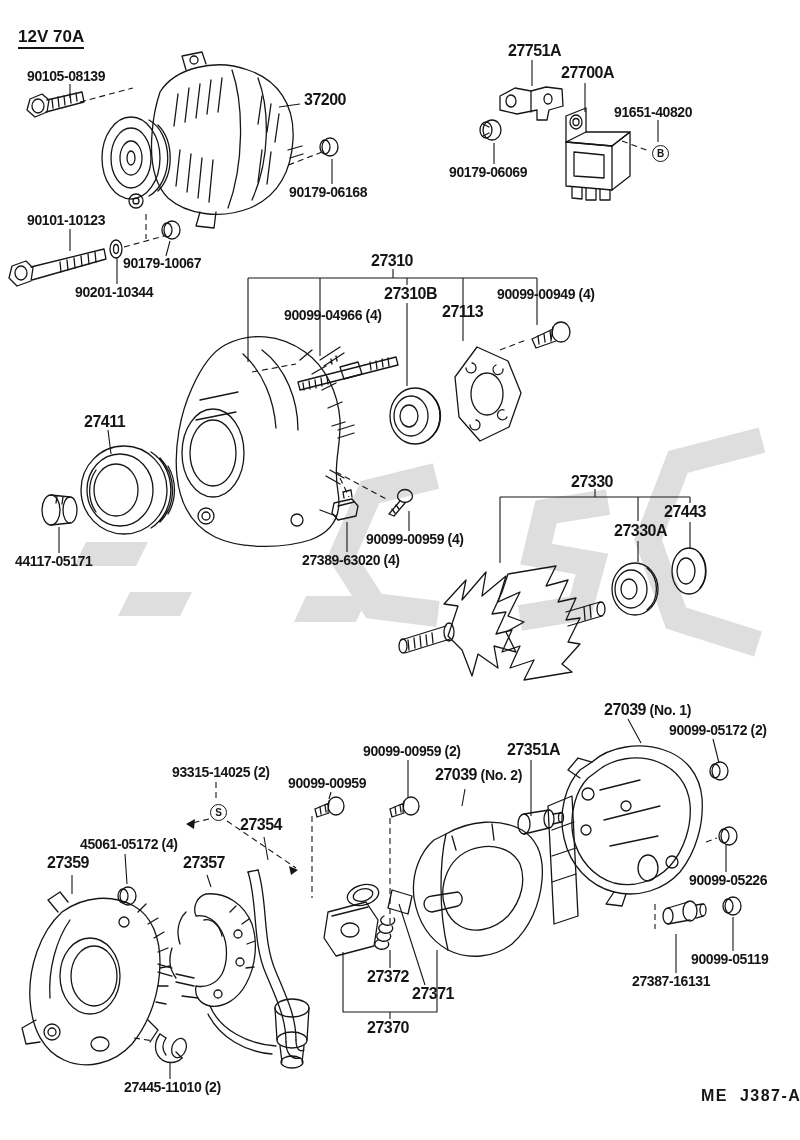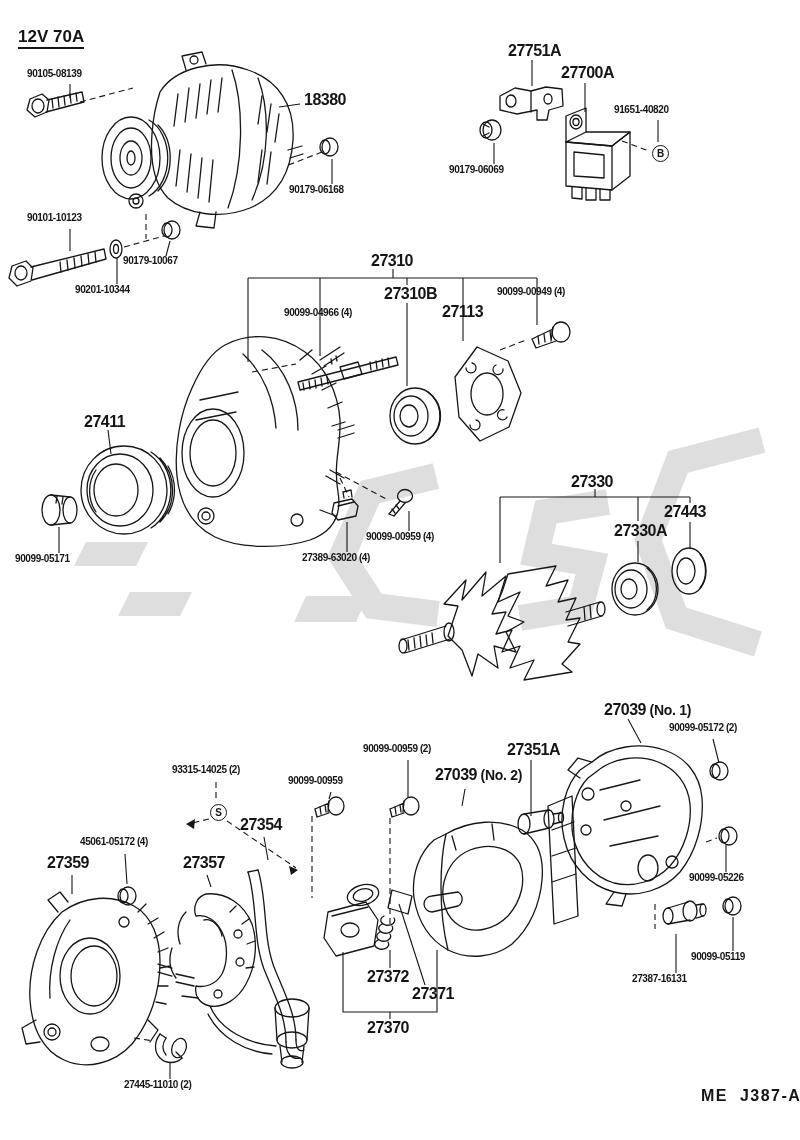--- a/index.html
+++ b/index.html
@@ -1,20 +1,20 @@
 <!DOCTYPE html>
 <html><head>
 <meta charset="utf-8">
 <style>
   html,body{margin:0;padding:0;background:#fff;}
   .page{position:relative;width:800px;height:1140px;background:#ffffff;overflow:hidden;
         font-family:"Liberation Sans","DejaVu Sans",sans-serif;}
   svg{position:absolute;left:0;top:0;}
   #labels{position:absolute;left:0;top:0;width:800px;height:988px;}
-  .lbl{position:absolute;font-weight:bold;color:#151515;font-size:10px;
+  .lbl{position:absolute;font-weight:bold;color:#151515;font-size:14px;
        letter-spacing:-0.4px;white-space:pre;line-height:1.05;}
   .big{font-size:16px;letter-spacing:-0.5px;}
   .rating{font-size:17px;border-bottom:2.5px solid #151515;padding-bottom:1px;letter-spacing:0;}
   .footer{font-size:16px;letter-spacing:1.5px;}
   .sfx{font-size:14px;letter-spacing:-0.3px;}
   .marker{position:absolute;width:15px;height:15px;border:1.6px solid #151515;border-radius:50%;
           font-size:10px;font-weight:bold;text-align:center;line-height:15px;color:#151515;
           letter-spacing:0;}
 </style>
 </head>
@@ -352,36 +352,36 @@
   </g>
   <g fill="#161616" stroke="none">
     <polygon points="186,824 195,819 194,829"></polygon>
     <polygon points="298,870 289,866 291,875"></polygon>
   </g>
 </svg>
 
 <div id="labels">
       <span class="lbl rating" style="left: 18px; top: 28px;">12V 70A</span>
       <span class="lbl" style="left: 27px; top: 69px;">90105-08139</span>
-      <span class="lbl big" style="left: 304px; top: 92px;">18380</span>
+      <span class="lbl big" style="left: 304px; top: 92px;">37200</span>
       <span class="lbl big" style="left: 508px; top: 43px;">27751A</span>
       <span class="lbl big" style="left: 561px; top: 65px;">27700A</span>
       <span class="lbl" style="left: 614px; top: 105px;">91651-40820</span>
       <span class="lbl" style="left: 449px; top: 165px;">90179-06069</span>
       <span class="lbl" style="left: 289px; top: 185px;">90179-06168</span>
       <span class="lbl" style="left: 27px; top: 213px;">90101-10123</span>
       <span class="lbl" style="left: 123px; top: 256px;">90179-10067</span>
       <span class="lbl" style="left: 75px; top: 285px;">90201-10344</span>
       <span class="lbl big" style="left: 371px; top: 253px;">27310</span>
       <span class="lbl big" style="left: 384px; top: 286px;">27310B</span>
       <span class="lbl" style="left: 284px; top: 308px;">90099-04966 (4)</span>
       <span class="lbl" style="left: 497px; top: 287px;">90099-00949 (4)</span>
       <span class="lbl big" style="left: 442px; top: 304px;">27113</span>
       <span class="lbl big" style="left: 84px; top: 414px;">27411</span>
-      <span class="lbl" style="left: 15px; top: 554px;">90099-05171</span>
+      <span class="lbl" style="left: 15px; top: 554px;">44117-05171</span>
       <span class="lbl big" style="left: 571px; top: 474px;">27330</span>
       <span class="lbl big" style="left: 664px; top: 504px;">27443</span>
       <span class="lbl big" style="left: 614px; top: 523px;">27330A</span>
       <span class="lbl" style="left: 366px; top: 532px;">90099-00959 (4)</span>
       <span class="lbl" style="left: 302px; top: 553px;">27389-63020 (4)</span>
       <span class="lbl big" style="left: 604px; top: 702px;">27039<span class="sfx"> (No. 1)</span></span>
       <span class="lbl" style="left: 669px; top: 723px;">90099-05172 (2)</span>
       <span class="lbl" style="left: 363px; top: 744px;">90099-00959 (2)</span>
       <span class="lbl big" style="left: 507px; top: 742px;">27351A</span>
       <span class="lbl big" style="left: 435px; top: 767px;">27039<span class="sfx"> (No. 2)</span></span>

